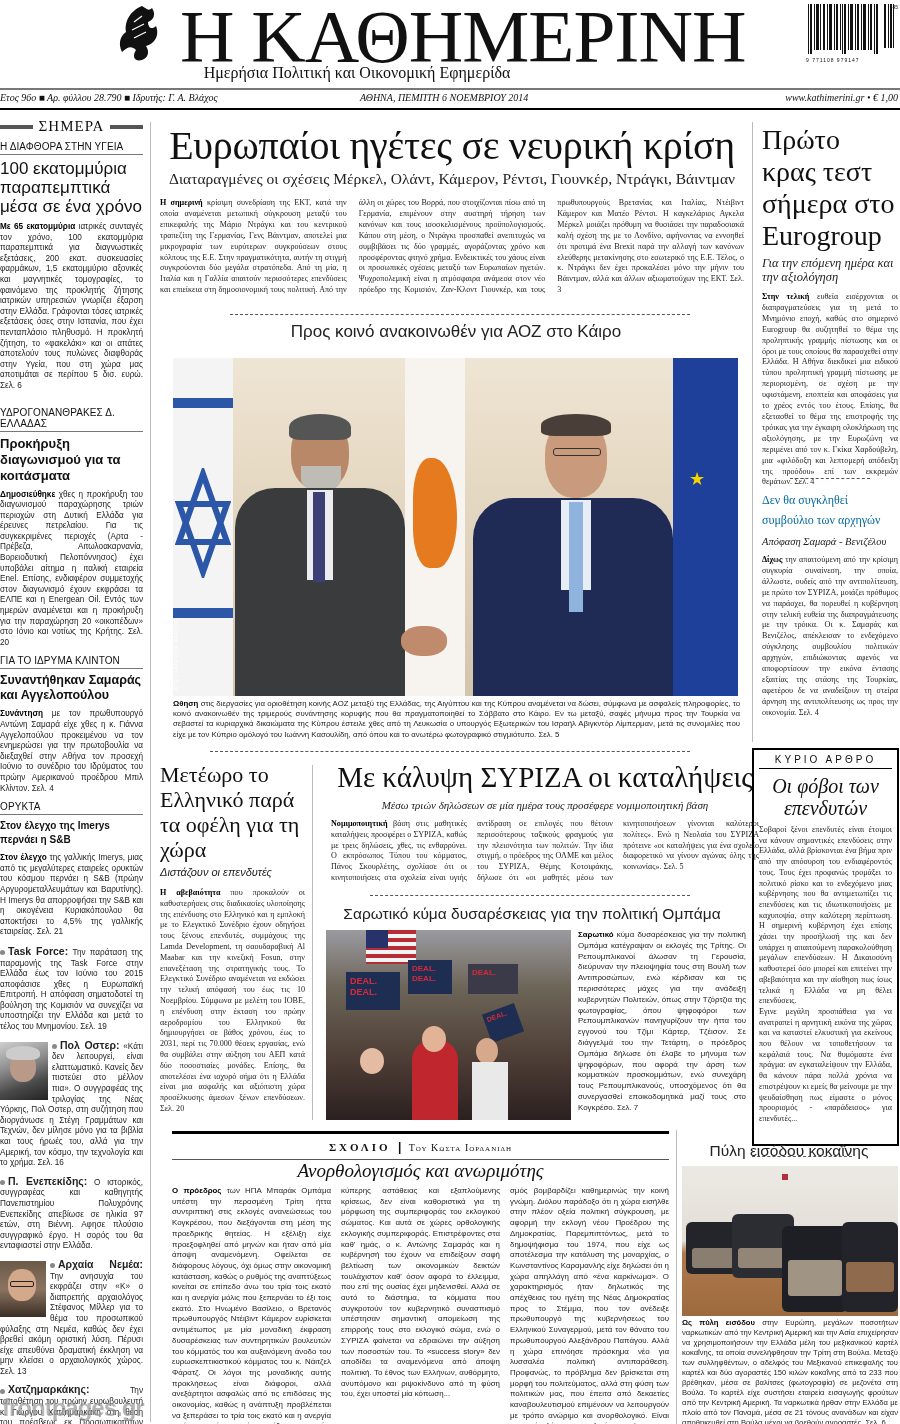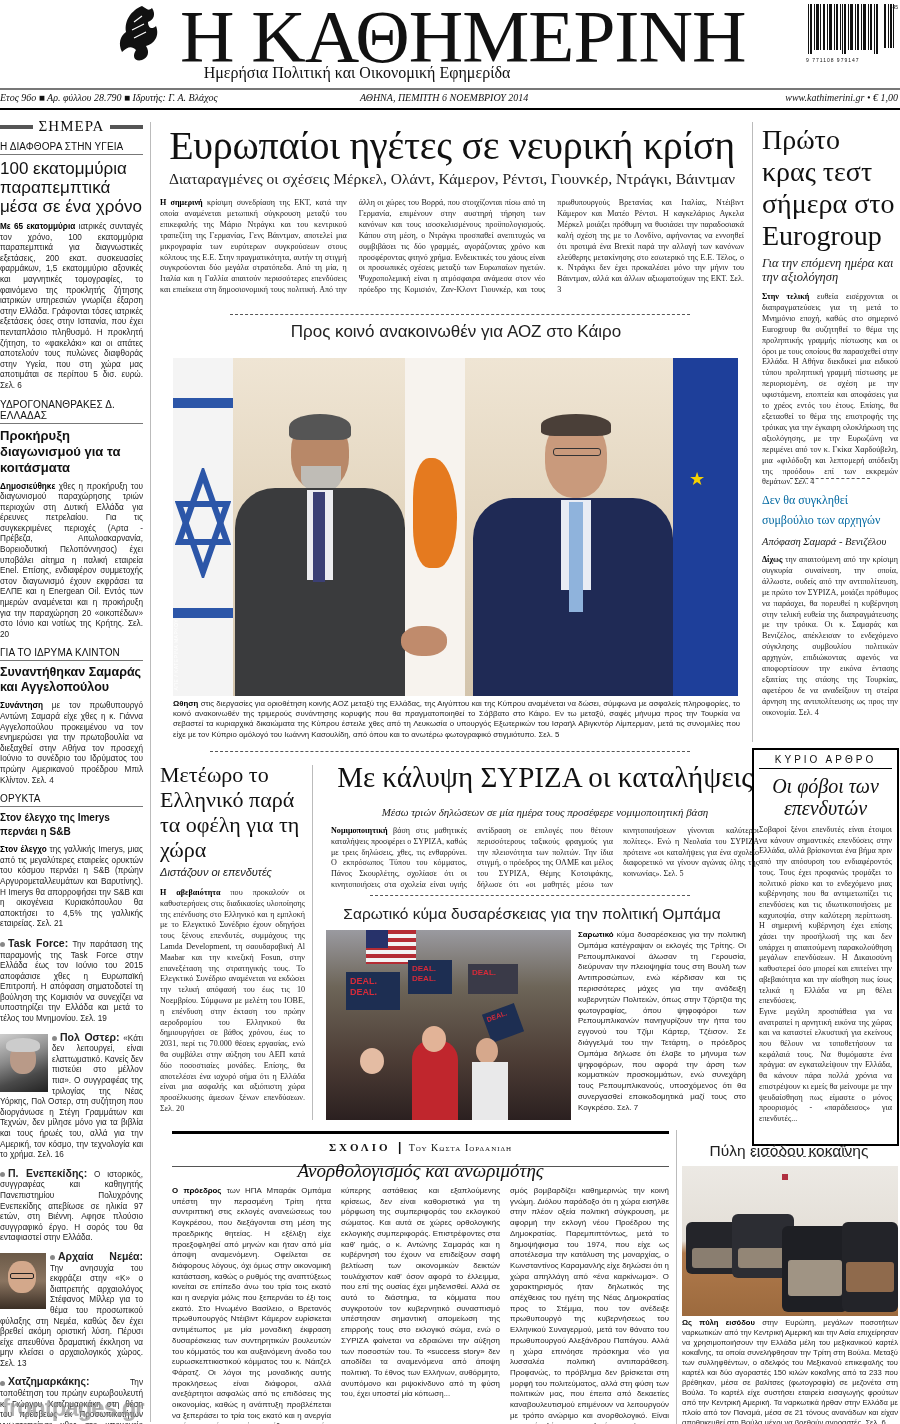--- a/index.html
+++ b/index.html
@@ -80,21 +80,21 @@
   <div class="abs hr" style="left:0;top:108px;width:900px;height:2px"></div>
 </div>
 
 <div class="abs" style="left:0;top:118px;width:143px">
   <div style="display:flex;align-items:center;gap:6px;margin-bottom:6px">
     <div style="flex:1;height:4px;background:#555"></div>
     <div class="serif" style="font-size:15px;letter-spacing:1px">ΣΗΜΕΡΑ</div>
     <div style="flex:1;height:4px;background:#555"></div>
   </div>
 
-  <div style="margin-bottom:7px">
+  <div style="margin-bottom:15px">
     <div class="kicker">Η ΔΙΑΦΘΟΡΑ ΣΤΗΝ ΥΓΕΙΑ</div>
     <div class="lhead" style="font-size:17px;line-height:19px;font-weight:normal">100 εκατομμύρια παραπεμπτικά μέσα σε ένα χρόνο</div>
     <div class="body-txt"><b>Με 65 εκατομμύρια</b><span> ιατρικές συνταγές τον χρόνο, 100 εκατομμύρια παραπεμπτικά για διαγνωστικές εξετάσεις, 200 εκατ. συσκευασίες φαρμάκων, 1,5 εκατομμύριο αξονικές και μαγνητικές τομογραφίες, το φαινόμενο της προκλητής ζήτησης ιατρικών υπηρεσιών γνωρίζει έξαρση στην Ελλάδα. Γράφονται τόσες ιατρικές εξετάσεις όσες στην Ισπανία, που έχει πενταπλάσιο πληθυσμό. Η προκλητή ζήτηση, το «φακελάκι» και οι απάτες αποτελούν τους πυλώνες διαφθοράς στην Υγεία, που στη χώρα μας αποτιμάται σε περίπου 5 δισ. ευρώ. Σελ. 6</span></div>
   </div>
 
   <div style="margin-bottom:7px">
     <div class="kicker">ΥΔΡΟΓΟΝΑΝΘΡΑΚΕΣ Δ. ΕΛΛΑΔΑΣ</div>
     <div class="lhead" style="font-size:13px;line-height:16px">Προκήρυξη διαγωνισμού για τα κοιτάσματα</div>
     <div class="body-txt"><b>Δημοσιεύθηκε</b><span> χθες η προκήρυξη του διαγωνισμού παραχώρησης τριών περιοχών στη Δυτική Ελλάδα για έρευνες πετρελαίου. Για τις συγκεκριμένες περιοχές (Αρτα - Πρέβεζα, Αιτωλοακαρνανία, Βορειοδυτική Πελοπόννησος) έχει υποβάλει αίτημα η ιταλική εταιρεία Enel. Επίσης, ενδιαφέρον συμμετοχής στον διαγωνισμό έχουν εκφράσει τα ΕΛΠΕ και η Energean Oil. Εντός των ημερών αναμένεται και η προκήρυξη για την παραχώρηση 20 «οικοπέδων» στο Ιόνιο και νοτίως της Κρήτης. Σελ. 20</span></div>
   </div>
@@ -219,21 +219,21 @@
 
 <div class="abs" style="left:160px;top:762px;width:145px">
   <div class="serif" style="font-size:22px;line-height:25px;color:#111">Μετέωρο το Ελληνικό παρά τα οφέλη για τη χώρα</div>
   <div style="font-size:11px;font-style:italic;margin:4px 0 10px;color:#222">Διστάζουν οι επενδυτές</div>
   <div class="serif body-txt" style="font-size:8.1px;line-height:10.8px"><b>Η αβεβαιότητα</b><span> που προκαλούν οι καθυστερήσεις στις διαδικασίες υλοποίησης της επένδυσης στο Ελληνικό και η εμπλοκή με το Ελεγκτικό Συνέδριο έχουν οδηγήσει τους ξένους επενδυτές, συμμάχους της Lamda Development, τη σαουδαραβική Al Maabar και την κινεζική Fosun, στην επανεξέταση της στρατηγικής τους. Το Ελεγκτικό Συνέδριο αναμένεται να εκδώσει την τελική απόφασή του έως τις 10 Νοεμβρίου. Σύμφωνα με μελέτη του ΙΟΒΕ, η επένδυση στην έκταση του πρώην αεροδρομίου του Ελληνικού θα δημιουργήσει σε βάθος χρόνου, έως το 2031, περί τις 70.000 θέσεις εργασίας, ενώ θα συμβάλει στην αύξηση του ΑΕΠ κατά δύο ποσοστιαίες μονάδες. Επίσης, θα αποτελέσει ένα ισχυρό σήμα ότι η Ελλάδα είναι μια ασφαλής και αξιόπιστη χώρα προσέλκυσης άμεσων ξένων επενδύσεων. Σελ. 20</span></div>
 </div>
 <div class="abs" style="left:312px;top:765px;width:1px;height:355px;background:#bbb"></div>
 
 <div class="abs" style="left:331px;top:760px;width:428px">
   <div class="serif" style="font-size:29px;line-height:34px;text-align:center">Με κάλυψη ΣΥΡΙΖΑ οι καταλήψεις</div>
-  <div class="serif" style="font-size:11px;font-style:italic;text-align:center;margin-top:12px;color:#222">Μέσω τριών δηλώσεων σε μία ημέρα τους προσέφερε νομιμοποιητική βάση</div>
+  <div class="serif" style="font-size:11px;font-style:italic;text-align:center;margin-top:5px;color:#222">Μέσω τριών δηλώσεων σε μία ημέρα τους προσέφερε νομιμοποιητική βάση</div>
   <div class="serif body-txt" style="column-count:3;column-gap:10px;margin-top:8px;font-size:8.1px;line-height:10.8px"><b>Νομιμοποιητική</b><span> βάση στις μαθητικές καταλήψεις προσφέρει ο ΣΥΡΙΖΑ, καθώς με τρεις δηλώσεις, χθες, τις ενθαρρύνει. Ο εκπρόσωπος Τύπου του κόμματος, Πάνος Σκουρλέτης, σχολίασε ότι οι κινητοποιήσεις στα σχολεία είναι υγιής αντίδραση σε επιλογές που θέτουν περισσότερους ταξικούς φραγμούς για την πλειονότητα των πολιτών. Την ίδια στιγμή, ο πρόεδρος της ΟΛΜΕ και μέλος του ΣΥΡΙΖΑ, Θέμης Κοτσιφάκης, δήλωσε ότι «οι μαθητές μέσω των κινητοποιήσεων γίνονται καλύτεροι πολίτες». Ενώ η Νεολαία του ΣΥΡΙΖΑ πρότεινε «οι καταλήψεις για ένα σχολείο διαφορετικό να γίνουν αγώνας όλης της κοινωνίας». Σελ. 5</span></div>
 </div>
 <div class="abs dash" style="left:370px;top:895px;width:320px"></div>
 
 <div class="abs" style="left:318px;top:905px;width:428px;text-align:center;font-size:15.5px;color:#222">Σαρωτικό κύμα δυσαρέσκειας για την πολιτική Ομπάμα</div>
 <div class="abs photo" style="left:326px;top:930px;width:245px;height:190px;background:linear-gradient(180deg,#9a9aa0 0%,#6d6558 30%,#4b3b34 70%,#2b2020 100%)">
   <div class="abs" style="left:40px;top:0;width:50px;height:34px;background:repeating-linear-gradient(180deg,#b52c34 0 4px,#f3f3f3 4px 8px)">
     <div class="abs" style="left:0;top:0;width:22px;height:18px;background:#27326a"></div>
   </div>
   <div class="abs" style="left:20px;top:42px;width:54px;height:38px;background:#1d2e52;color:#d62b3a;font-size:9px;font-weight:bold;padding:4px;line-height:11px">DEAL.<br>DEAL.</div>
@@ -243,21 +243,21 @@
   <div class="abs" style="left:86px;top:110px;width:46px;height:80px;border-radius:20px 20px 0 0;background:#c0262d"></div>
   <div class="abs" style="left:96px;top:96px;width:24px;height:26px;border-radius:50%;background:#e2b397"></div>
   <div class="abs" style="left:34px;top:118px;width:24px;height:26px;border-radius:50%;background:#e4bca3"></div>
   <div class="abs" style="left:150px;top:108px;width:22px;height:26px;border-radius:50%;background:#d6a88c"></div>
   <div class="abs" style="left:146px;top:132px;width:36px;height:58px;background:#e9e9ea"></div>
 
 </div>
 <div class="abs body-txt" style="left:578px;top:930px;width:168px;font-size:7.9px;line-height:10.8px"><b>Σαρωτικό</b><span> κύμα δυσαρέσκειας για την πολιτική Ομπάμα κατέγραψαν οι εκλογές της Τρίτης. Οι Ρεπουμπλικανοί άλωσαν τη Γερουσία, διεύρυναν την πλειοψηφία τους στη Βουλή των Αντιπροσώπων, ενώ κέρδισαν και τις περισσότερες μάχες για την ανάδειξη κυβερνητών Πολιτειών, όπως στην Τζόρτζια της φωτογραφίας, όπου ψηφοφόροι των Ρεπουμπλικανών πανηγυρίζουν την ήττα του εγγονού του Τζίμι Κάρτερ, Τζέισον. Σε διάγγελμά του την Τετάρτη, ο πρόεδρος Ομπάμα δήλωσε ότι έλαβε το μήνυμα των ψηφοφόρων, που αφορά την άρση των κομματικών προσκομμάτων, ενώ συνεχάρη τους Ρεπουμπλικανούς, υποσχόμενος ότι θα συνεργασθεί εποικοδομητικά μαζί τους στο Κογκρέσο. Σελ. 7</span></div>
 
 <div class="abs hr" style="left:172px;top:1131px;width:497px;height:3px"></div>
-<div class="abs" style="left:172px;top:1137px;width:497px;text-align:center;border-bottom:1px solid #555;padding-bottom:11px">
+<div class="abs" style="left:172px;top:1137px;width:497px;text-align:center;border-bottom:1px solid #555;padding-bottom:4px">
   <span class="serif" style="font-size:11px;font-weight:bold;letter-spacing:3px">ΣΧΟΛΙΟ</span>
   <span style="font-size:12px;font-weight:bold;margin:0 3px">|</span>
   <span class="serif" style="font-size:10px;font-variant:small-caps;letter-spacing:1px">Του Κωστα Ιορδανιδη</span>
 </div>
 <div class="abs serif" style="left:172px;top:1160px;width:497px;text-align:center;font-size:19px;font-style:italic">Ανορθολογισμός και ανωριμότης</div>
 <div class="abs body-txt" style="left:172px;top:1186px;width:497px;display:flex;gap:10px;font-size:7.9px;line-height:10.7px;height:238px;overflow:hidden">
   <div style="flex:1"><b>Ο πρόεδρος</b><span> των ΗΠΑ Μπαράκ Ομπάμα υπέστη την περασμένη Τρίτη ήττα συντριπτική στις εκλογές ανανεώσεως του Κογκρέσου, που διεξάγονται στη μέση της προεδρικής θητείας. Η εξέλιξη είχε προεξοφληθεί από μηνών και ήταν από μία άποψη αναμενόμενη. Οφείλεται σε διάφορους λόγους, όχι όμως στην οικονομική κατάσταση, καθώς ο ρυθμός της αναπτύξεως κινείται σε επίπεδο άνω του τρία τοις εκατό και η ανεργία μόλις που ξεπερνάει το έξι τοις εκατό. Στο Ηνωμένο Βασίλειο, ο Βρετανός πρωθυπουργός Ντέιβιντ Κάμερον ευρίσκεται αντιμέτωπος με μία μοναδική έκφραση δυσαρέσκειας των συντηρητικών βουλευτών του κόμματός του και αυξανόμενη άνοδο του ευρωσκεπτικιστικού κόμματος του κ. Νάιτζελ Φάρατζ. Οι λόγοι της μοναδικής αυτής προκλήσεως είναι διάφοροι, αλλά ανεξάρτητοι ασφαλώς από τις επιδόσεις της οικονομίας, καθώς η ανάπτυξη προβλέπεται να ξεπεράσει το τρία τοις εκατό και η ανεργία μειώνεται κάτω από τις έξι εκατοστιαίες μονάδες. Πρόχειρο συμπέρασμα ότι οι επιτυχίες στον οικονομικό τομέα...</span></div>
   <div style="flex:1">κύπερης αστάθειας και εξαπλούμενης κρίσεως, δεν είναι καθοριστικά για τη μόρφωση της συμπεριφοράς του εκλογικού σώματος. Και αυτά σε χώρες ορθολογικής εκλογικής συμπεριφοράς. Επιστρέφοντες στα καθ' ημάς, ο κ. Αντώνης Σαμαράς και η κυβέρνησή του έχουν να επιδείξουν σαφή βελτίωση των οικονομικών δεικτών τουλάχιστον καθ' όσον αφορά το έλλειμμα, που επί της ουσίας έχει μηδενισθεί. Αλλά σε αυτό το διάστημα, τα κόμματα που συγκροτούν τον κυβερνητικό συνασπισμό υπέστησαν σημαντική απομείωση της επιρροής τους στο εκλογικό σώμα, ενώ ο ΣΥΡΙΖΑ φαίνεται να εδραιώνει την αύξηση των ποσοστών του. Το «success story» δεν αποδίδει τα αναμενόμενα από άποψη πολιτική. Το έθνος των Ελλήνων, αυθόρμητο, ανυπόμονο και ριψοκίνδυνο από τη φύση του, έχει υποστεί μία κόπωση...</div>
   <div style="flex:1">σμός βομβαρδίζει καθημερινώς την κοινή γνώμη. Διόλου παράδοξο ότι η χώρα εισήλθε στην πλέον οξεία πολιτική σύγκρουση, με αφορμή την εκλογή νέου Προέδρου της Δημοκρατίας. Παρεμπιπτόντως, μετά το δημοψήφισμα του 1974, που είχε ως αποτέλεσμα την κατάλυση της μοναρχίας, ο Κωνσταντίνος Καραμανλής είχε δηλώσει ότι η χώρα απηλλάγη από «ένα καρκίνωμα». Ο χαρακτηρισμός ήταν δηλωτικός της απέχθειας του ηγέτη της Νέας Δημοκρατίας προς το Στέμμα, που τον ανέδειξε πρωθυπουργό της κυβερνήσεως του Ελληνικού Συναγερμού, μετά τον θάνατο του πρωθυπουργού Αλεξάνδρου Παπάγου. Αλλά η χώρα επινόησε πρόσκημα νέο για λυσσαλέα πολιτική αντιπαράθεση. Προφανώς, το πρόβλημα δεν βρίσκεται στη μορφή του πολιτεύματος, αλλά στη φύση των πολιτικών μας, που έπειτα από δεκαετίες καναβουλευτισμού επιμένουν να λειτουργούν με τρόπο ανώριμο και ανορθολογικό. Είναι στο σύνολό τους παλαιάς κοπής και ο προσαρμοσμοί, με συμπεριφορές ασύμβατες με την εκάστοτε πραγματικότητα.</div>
 </div>

